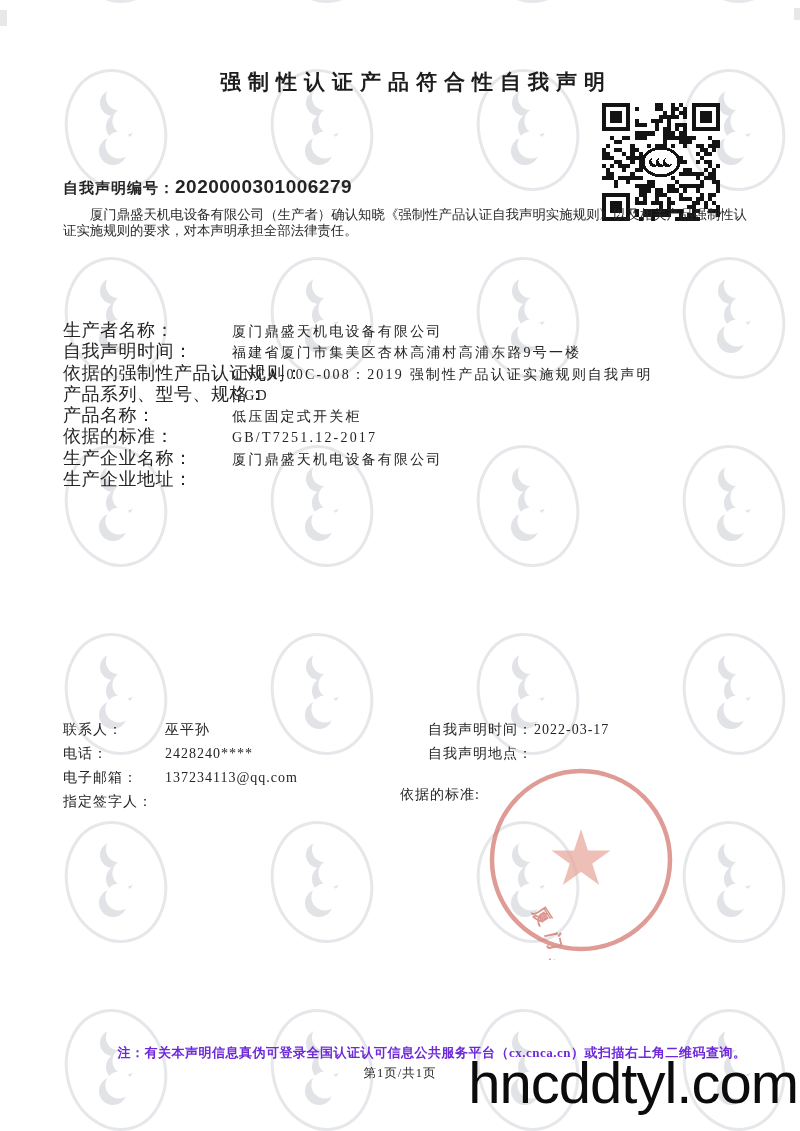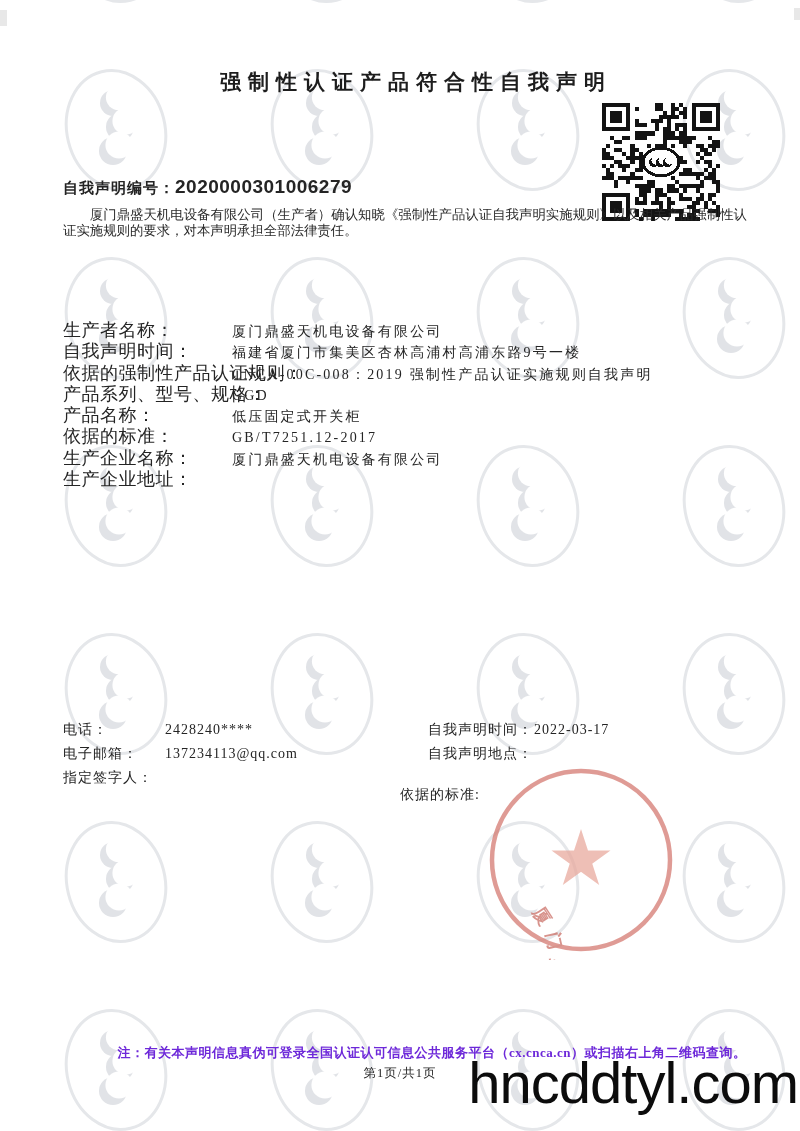--- a/index.html
+++ b/index.html
@@ -147,20 +147,24 @@
         <span class="flabel">生产企业名称：</span>
         <span class="fvalue">厦门鼎盛天机电设备有限公司</span>
       </div>
       <div class="frow">
         <span class="flabel">生产企业地址：</span>
       </div>
     </div>
 
     <div class="contact-left">
       <div class="crow">
+        <span class="clabel">联系人：</span>
+        <span class="cvalue">巫平孙</span>
+      </div>
+      <div class="crow">
         <span class="clabel">电话：</span>
         <span class="cvalue">2428240****</span>
       </div>
       <div class="crow">
         <span class="clabel">电子邮箱：</span>
         <span class="cvalue">137234113@qq.com</span>
       </div>
       <div class="crow">
         <span class="clabel">指定签字人：</span>
         <span class="cvalue"></span>

